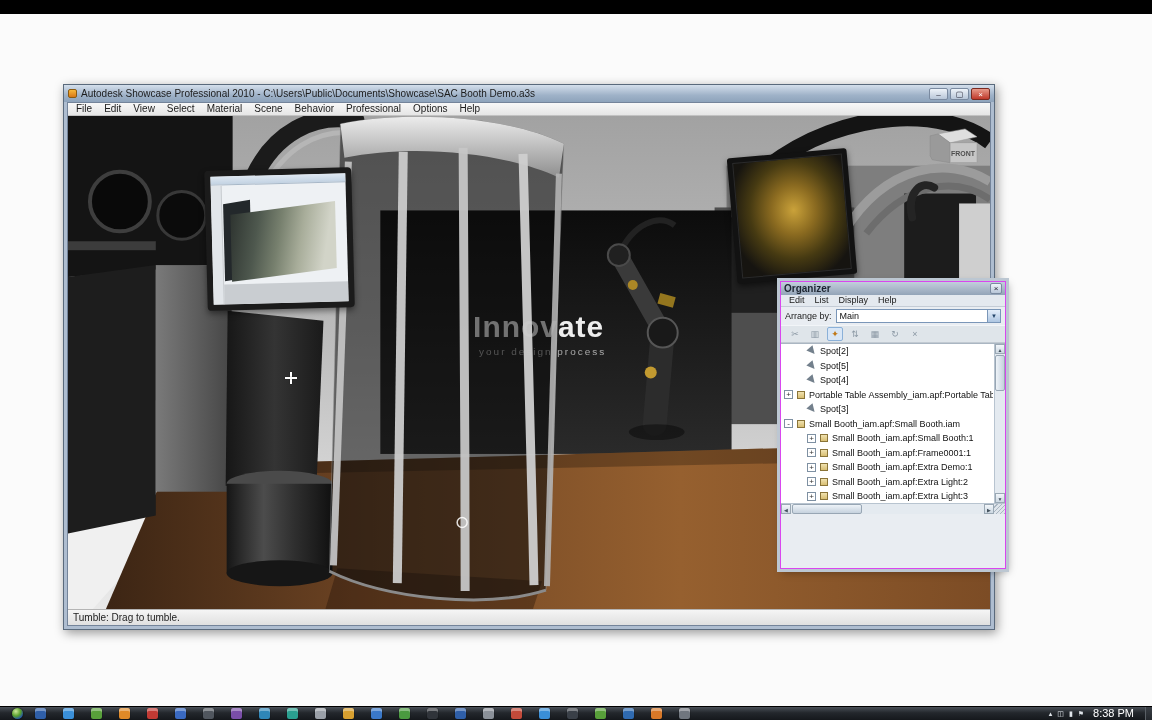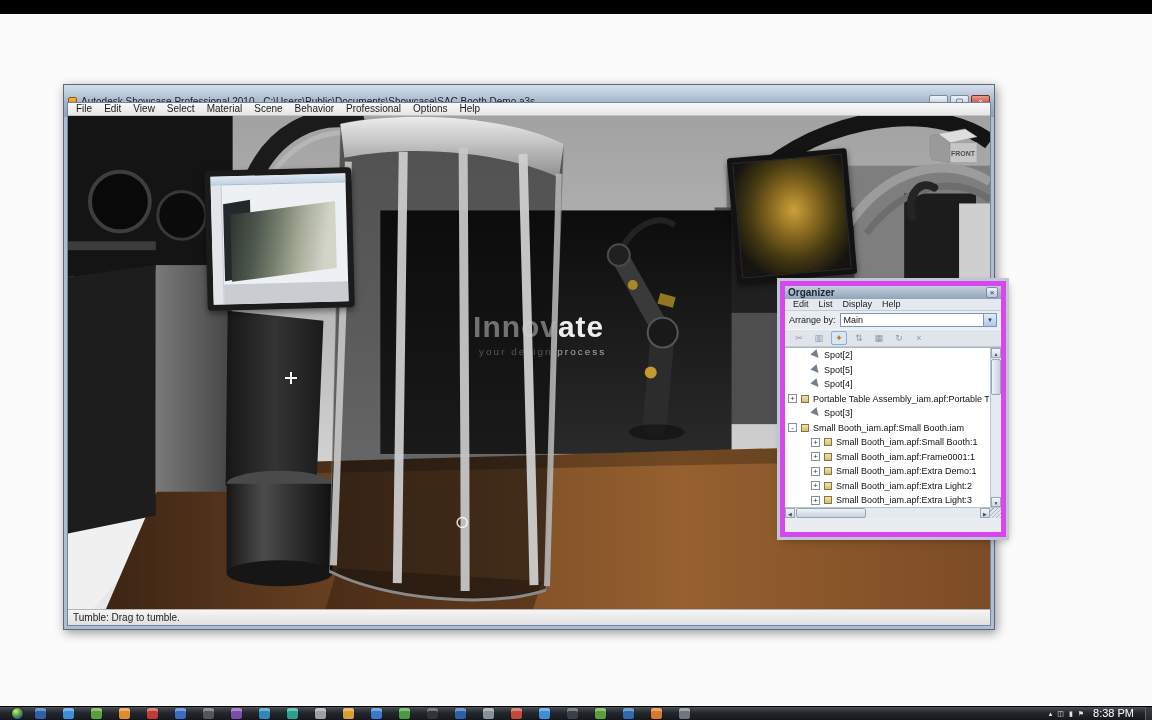--- a/index.html
+++ b/index.html
@@ -4,21 +4,21 @@
 <style>
   * { box-sizing: border-box; margin: 0; padding: 0; }
   body { font-family: "Liberation Sans", sans-serif; background: #ffffff; }
   .stage { position: relative; width: 1152px; height: 720px; overflow: hidden; background: #fbfbfb; }
 
   .letterbox-top { position: absolute; left: 0; top: 0; width: 1152px; height: 14px; background: #000; }
 
   
   .window { position: absolute; left: 63px; top: 84px; width: 932px; height: 546px;
             background: #aebdd0; border: 1px solid #5a6a7c; box-shadow: 2px 3px 10px rgba(0,0,0,0.40); }
-  .titlebar { height: 17px; display: flex; align-items: center; padding: 16px 4px;
+  .titlebar { height: 17px; display: flex; align-items: center; padding: 8px 4px;
               background: linear-gradient(#d4dfec, #9fb2c8 60%, #8ea3bb); }
   .win-icon { width: 9px; height: 9px; border-radius: 2px; background: linear-gradient(#f8b83a, #d87818);
               border: 1px solid #8a5a10; margin-right: 4px; flex: none; }
   .title-text { flex: 1; font-size: 10px; color: #1c1c1c; white-space: nowrap; overflow: hidden; }
   .win-controls { display: flex; gap: 2px; }
   .win-btn { width: 19px; height: 12px; font-size: 8px; line-height: 11px; text-align: center;
              background: linear-gradient(#eef3f9, #b8c6d8); border: 1px solid #7a8aa0; border-radius: 2px; color: #223; }
   .win-btn.close { background: linear-gradient(#e89a8a, #c0392b); color: #fff; border-color: #7a2a20; }
   .window-body { position: absolute; left: 3px; right: 3px; top: 17px; bottom: 3px;
                  display: flex; flex-direction: column; background: #fff; border: 1px solid #74849a; }
@@ -53,22 +53,22 @@
               box-shadow: 0 3px 6px rgba(0,0,0,0.5); }
   .m2-screen { width: 100%; height: 100%;
                background: radial-gradient(ellipse at 52% 45%, #caa23a 0%, #8a6a20 28%, #463a12 55%, #161410 82%);
                border: 1px solid #2a2a2a; }
 
   .cursor { position: absolute; left: 217px; top: 256px; width: 12px; height: 12px; }
   .cursor::before { content: ""; position: absolute; left: 5px; top: 0; width: 2px; height: 12px; background: #fff; box-shadow: 0 0 1px #000; }
   .cursor::after  { content: ""; position: absolute; left: 0; top: 5px; width: 12px; height: 2px; background: #fff; box-shadow: 0 0 1px #000; }
 
   
-  .organizer { position: absolute; left: 780px; top: 281px; width: 226px; height: 256px; z-index: 10;
-               background: #e9edf2; border: 5px solid #d946ef;
+  .organizer { position: absolute; left: 780px; top: 281px; width: 226px; height: 288px; z-index: 10;
+               background: #e9edf2; border: 1px solid #d946ef;
                box-shadow: 0 0 0 3px #bcc7d2, 2px 3px 8px rgba(0,0,0,0.35); }
   .org-header { height: 13px; display: flex; align-items: center; padding: 0 3px;
                 background: linear-gradient(#c3cedc, #93a4b8); }
   .org-title { flex: 1; font-size: 10px; font-weight: bold; color: #1b2430; line-height: 12px; }
   .org-close { width: 12px; height: 11px; font-size: 8px; line-height: 10px; text-align: center;
                background: linear-gradient(#eef3f9, #b8c6d8); border: 1px solid #7a8aa0; border-radius: 2px; color: #223; }
   .org-menubar { height: 12px; display: flex; align-items: center; background: #e4e9ef; border-bottom: 1px solid #c4ccd6; padding-left: 3px; }
   .org-menu-item { font-size: 9px; color: #1a1a1a; padding: 0 5px; line-height: 11px; }
   .org-arrange { height: 18px; display: flex; align-items: center; padding: 0 4px; gap: 4px; background: #e9edf2; }
   .org-arrange-label { font-size: 9px; color: #1a1a1a; flex: none; }

